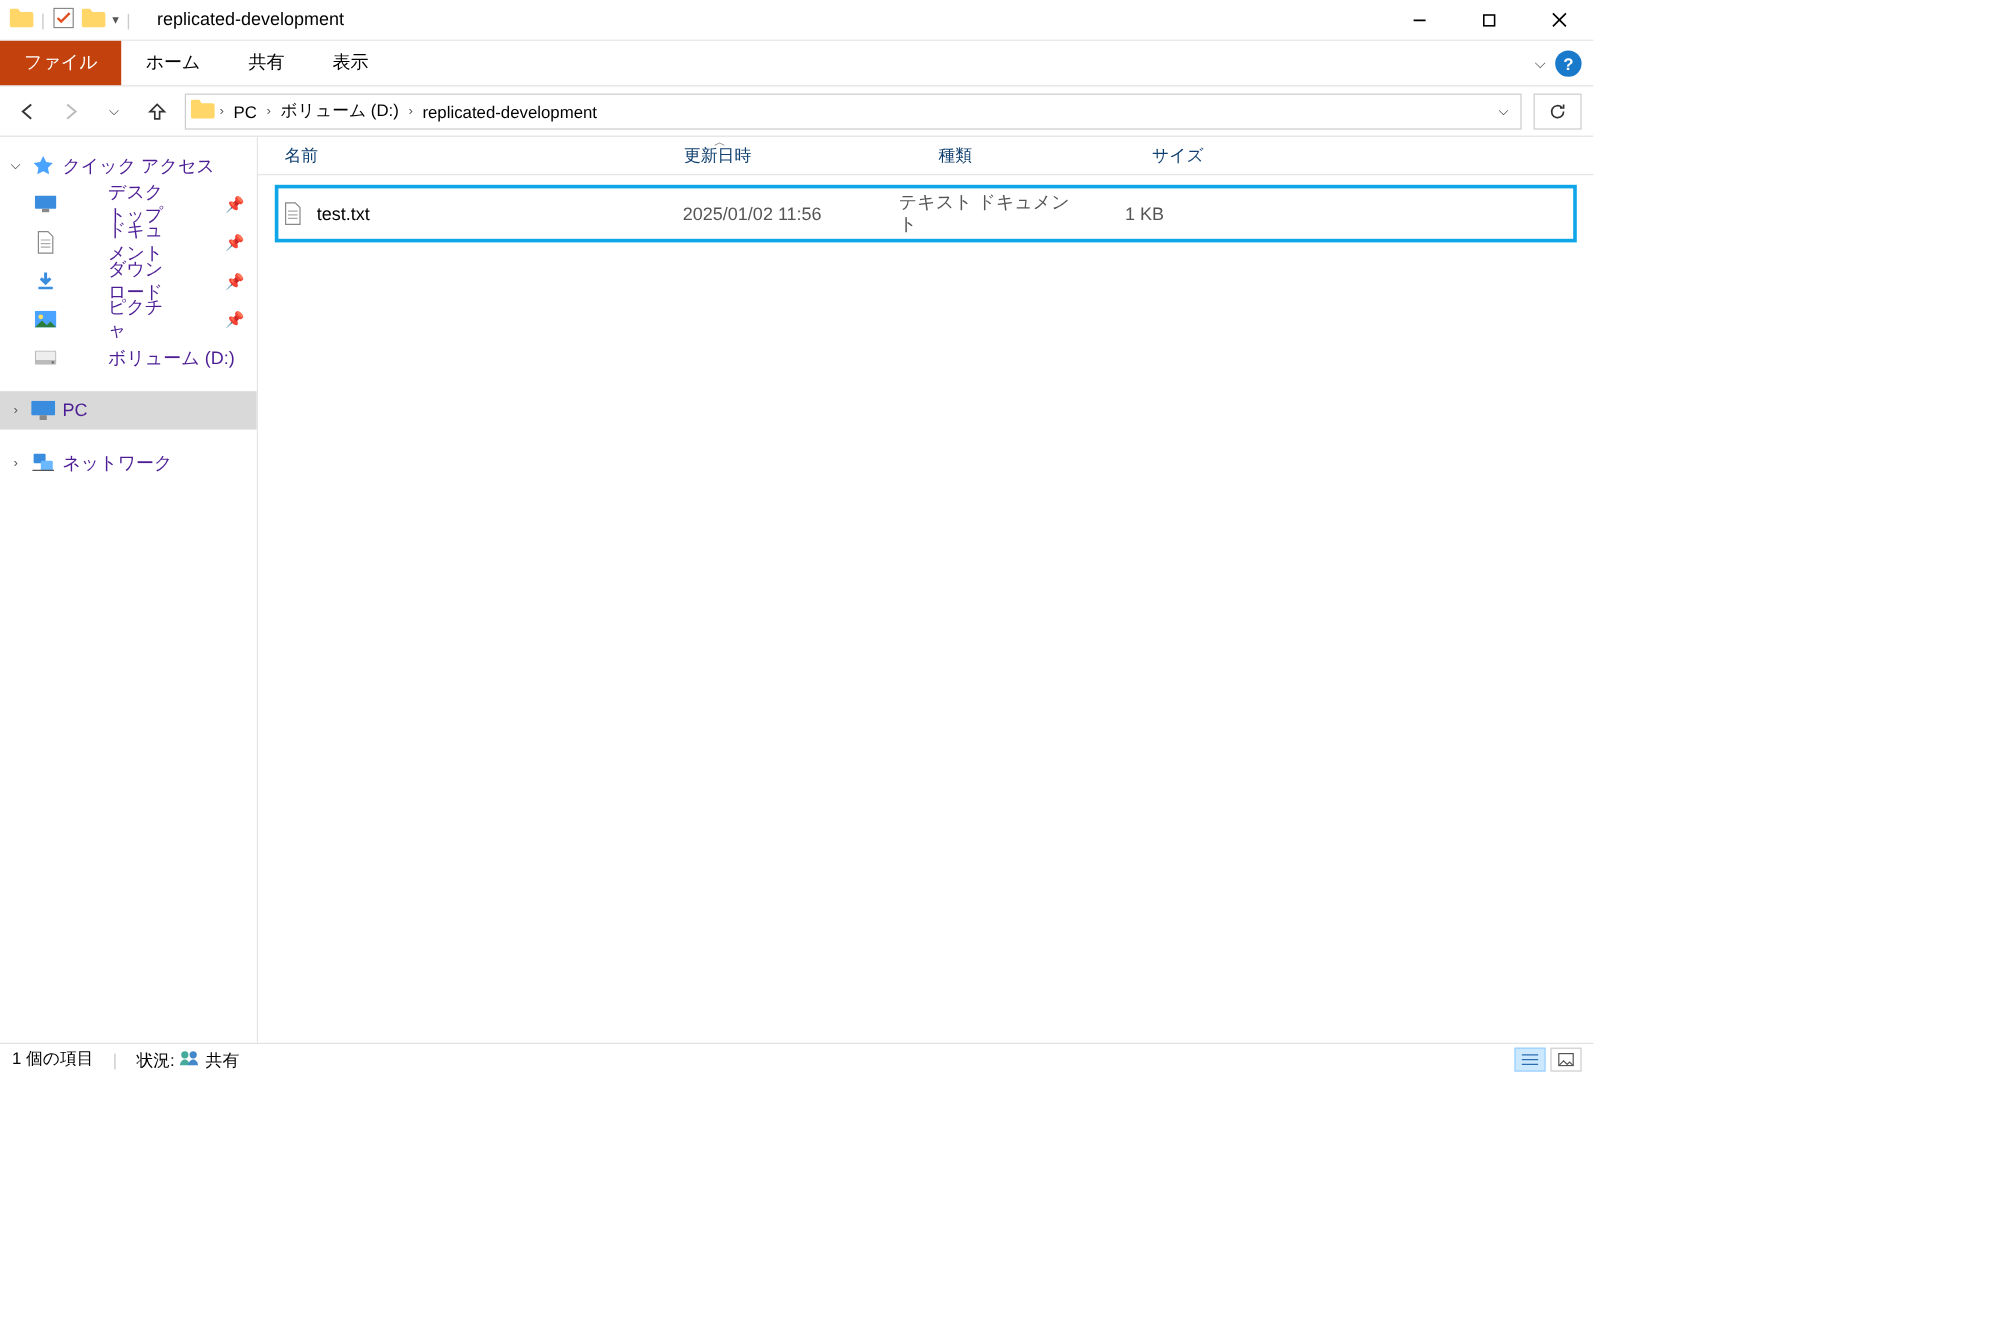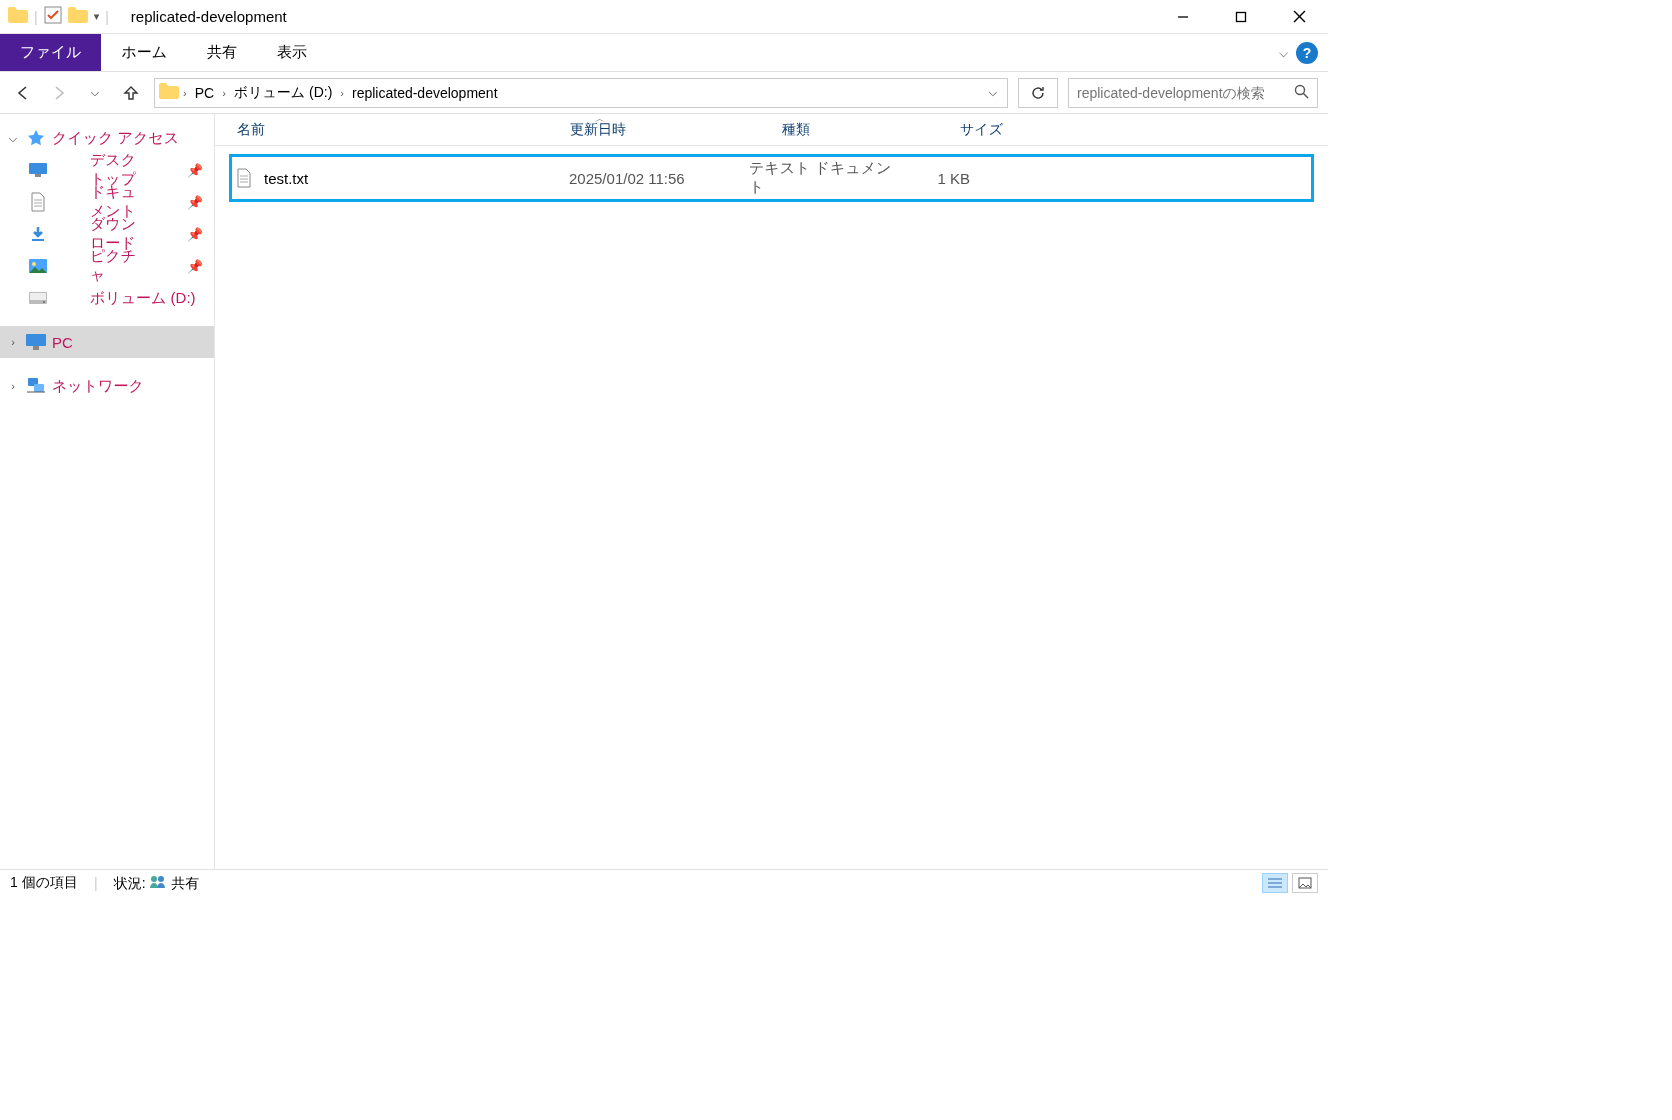--- a/index.html
+++ b/index.html
@@ -6,21 +6,21 @@
 body { width: 1328px; height: 896px; background: #fff; overflow: hidden; font-size: 14px; }
 
 .titlebar { height: 34px; display: flex; align-items: center; border-bottom: 1px solid #e5e5e5; }
 .titlebar-left { display: flex; align-items: center; gap: 6px; padding-left: 8px; }
 .title-text { margin-left: 16px; font-size: 15px; color: #000; }
 .titlebar-controls { margin-left: auto; display: flex; }
 .titlebar-btn { width: 58px; height: 34px; display: flex; align-items: center; justify-content: center; cursor: pointer; }
 
 .ribbon-tabs { height: 38px; display: flex; align-items: stretch; border-bottom: 1px solid #e1e1e1; }
 .ribbon-tab { padding: 0 20px; display: flex; align-items: center; font-size: 15px; color: #000000; cursor: pointer; }
-.ribbon-tab.file { background: #4c1d95; color: #fff; }
+.ribbon-tab.file { background: #c2410c; color: #fff; }
 .ribbon-right { margin-left: auto; display: flex; align-items: center; padding-right: 10px; gap: 8px; }
 .help-icon { width: 22px; height: 22px; background: #1979ca; color: #fff; border-radius: 50%; display: flex; align-items: center; justify-content: center; font-weight: bold; font-size: 14px; }
 
 .navbar { height: 42px; display: flex; align-items: center; padding: 0 10px; gap: 10px; border-bottom: 1px solid #e1e1e1; }
 .nav-arrow { width: 26px; height: 26px; display: flex; align-items: center; justify-content: center; color: #555; cursor: pointer; }
 .nav-arrow.disabled { color: #bbb; }
 .addressbar { flex: 1; height: 30px; border: 1px solid #ccc; display: flex; align-items: center; padding: 0 4px; gap: 4px; }
 .breadcrumb { display: flex; align-items: center; gap: 4px; flex: 1; }
 .bc-item { color: #000; cursor: pointer; padding: 2px 4px; }
 .bc-sep { color: #555; font-size: 11px; }
@@ -28,21 +28,21 @@
 .searchbox { width: 250px; height: 30px; border: 1px solid #ccc; display: flex; align-items: center; padding: 0 8px; color: #666; }
 .searchbox input { border: none; outline: none; flex: 1; font-size: 14px; color: #666; }
 
 .body { display: flex; height: calc(100% - 34px - 38px - 42px - 27px); }
 
 .nav-pane { width: 215px; border-right: 1px solid #e5e5e5; padding-top: 8px; overflow-y: auto; }
 .tree-item { display: flex; align-items: center; height: 32px; padding-left: 6px; gap: 6px; cursor: pointer; }
 .tree-item.selected { background: #d9d9d9; }
 .tree-expand { width: 14px; font-size: 11px; color: #555; text-align: center; }
 .tree-icon { width: 20px; height: 20px; display: flex; align-items: center; justify-content: center; }
-.tree-label { font-size: 15px; color: #be185d; flex: 1; }
+.tree-label { font-size: 15px; color: #4c1d95; flex: 1; }
 .pin { color: #888; margin-right: 10px; font-size: 13px; }
 .tree-child { padding-left: 28px; gap: 42px; }
 
 .content { flex: 1; display: flex; flex-direction: column; }
 .col-headers { display: flex; height: 32px; align-items: center; padding-left: 22px; border-bottom: 1px solid #e5e5e5; color: #0f3f6f; font-size: 14px; }
 .col-name { width: 333px; }
 .col-date { width: 180px; }
 .col-type { width: 155px; margin-left: 32px; }
 .col-size { width: 80px; text-align: right; padding-right: 14px; }
 .sort-ind { position: absolute; left: 380px; top: -2px; font-size: 10px; color: #555; }
@@ -153,29 +153,20 @@
       <span class="bc-item">ボリューム (D:)</span>
       <span class="bc-sep">›</span>
       <span class="bc-item">replicated-development</span>
     </div>
     <span style="color:#555;font-size:11px;padding:0 6px">⌵</span>
   </div>
   <div class="refresh-box">
     <svg width="16" height="16" viewBox="0 0 16 16">
         <path d="M13 8a5 5 0 11-1.5-3.5M13 2v3h-3" fill="none" stroke="#333" stroke-width="1.4"></path>
       </svg>
-  </div>
-  <div class="searchbox">
-    <input placeholder="replicated-developmentの検索" style="">
-    <span>
-      <svg width="15" height="15" viewBox="0 0 15 15">
-          <circle cx="6" cy="6" r="4.5" fill="none" stroke="#555" stroke-width="1.4"></circle>
-          <line x1="9.5" y1="9.5" x2="14" y2="14" stroke="#555" stroke-width="1.4"></line>
-        </svg>
-    </span>
   </div>
 </div>
 
 <div class="body">
 
   <div class="nav-pane">
     <div class="tree-item">
       <span class="tree-expand">⌵</span>
       <span class="tree-icon">
         <svg width="18" height="18" viewBox="0 0 18 18">

